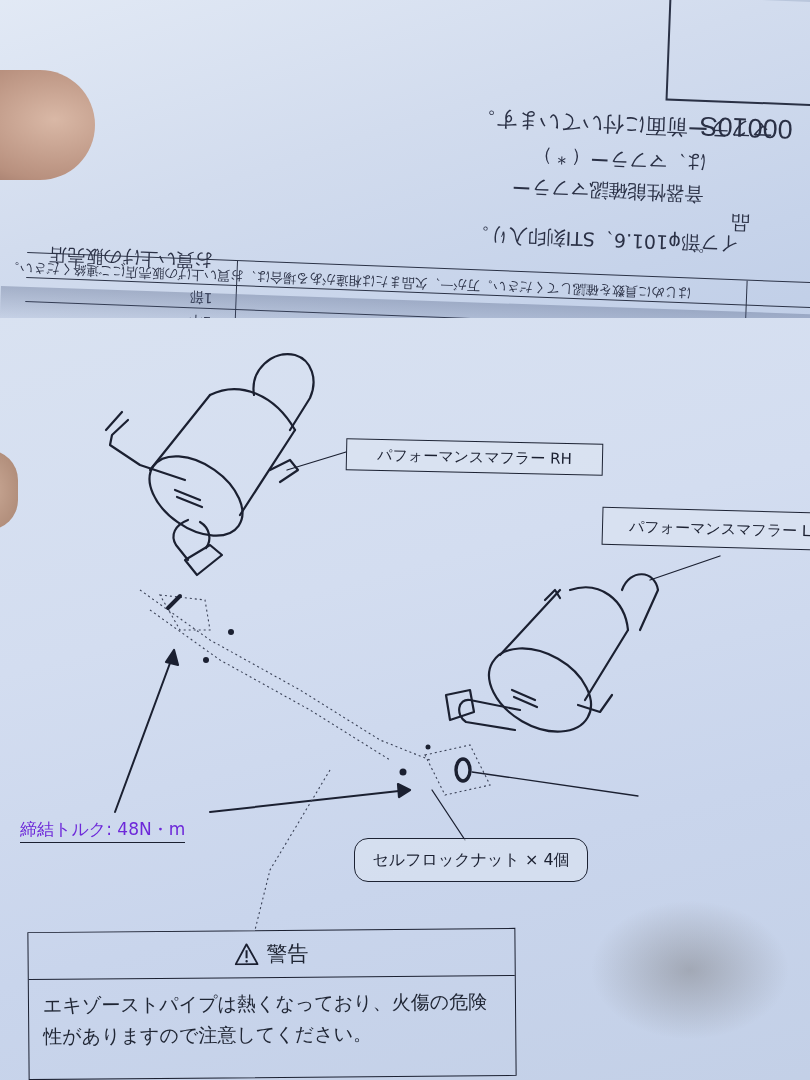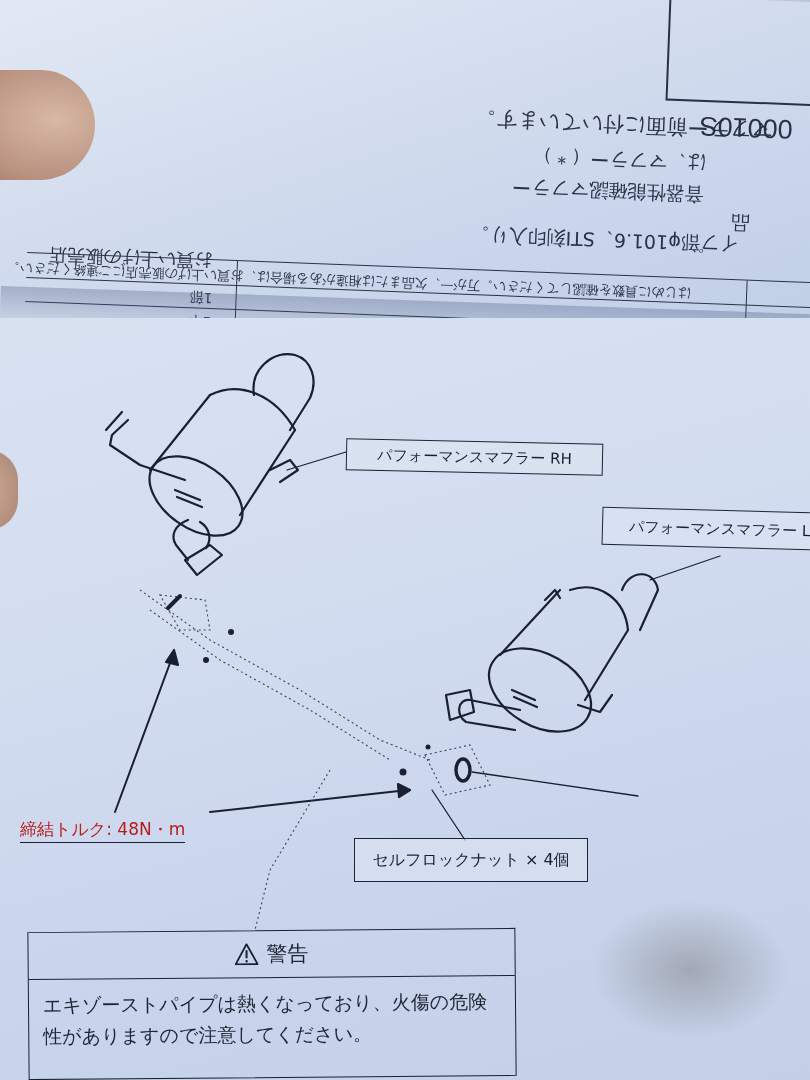--- a/index.html
+++ b/index.html
@@ -51,21 +51,21 @@
     z-index: 4;
   }
   .label-box {
     position: absolute; z-index: 6;
     border: 1.6px solid #1d2334; background: rgba(220,228,242,0.6);
     font-size: 15px; display: flex; align-items: center; justify-content: center;
     white-space: nowrap; color: #1b2031;
   }
   .torque {
     position: absolute; left: 20px; top: 818px; z-index: 6;
-    font-size: 17px; border-bottom: 1.5px solid #1b2031; padding-bottom: 1px; color: #b91c1c;
+    font-size: 17px; border-bottom: 1.5px solid #1b2031; padding-bottom: 1px; color: #6d28d9;
   }
   .warning {
     position: absolute; left: 28px; top: 930px; width: 486px; height: 146px; z-index: 6;
     border: 1.8px solid #1b2031; transform: rotate(-0.5deg);
   }
   .warning-head {
     height: 46px; border-bottom: 1.6px solid #1b2031;
     display: flex; align-items: center; justify-content: center; gap: 8px;
     font-size: 21px;
   }
@@ -182,21 +182,21 @@
       <circle cx="428" cy="747" r="2.5"></circle>
     </g>
   </svg>
 
   <div class="label-box" style="left:346px; top:441px; width:255px; height:30px; transform:rotate(1.2deg);">
     <span>パフォーマンスマフラー RH</span>
   </div>
   <div class="label-box" style="left:602px; top:510px; width:220px; height:36px; transform:rotate(1.5deg); justify-content:flex-start; padding-left:26px;">
     <span>パフォーマンスマフラー LH</span>
   </div>
-  <div class="label-box" style="left:354px; top:838px; width:232px; height:42px; font-size:16px;">
+  <div class="label-box" style="left:354px; top:838px; width:232px; height:42px; font-size:16px;border-radius:14px;">
     <span>セルフロックナット × 4個</span>
   </div>
   <div class="torque">締結トルク: 48N・m</div>
 
   <div class="warning">
     <div class="warning-head">
       <svg class="tri" viewBox="0 0 24 22">
         <path d="M12 1 L23 21 L1 21 Z" fill="none" stroke="#1b2031" stroke-width="1.8" stroke-linejoin="round"></path>
         <path d="M12 7 L12 15" stroke="#1b2031" stroke-width="2"></path>
         <circle cx="12" cy="18" r="1.2" fill="#1b2031"></circle>

